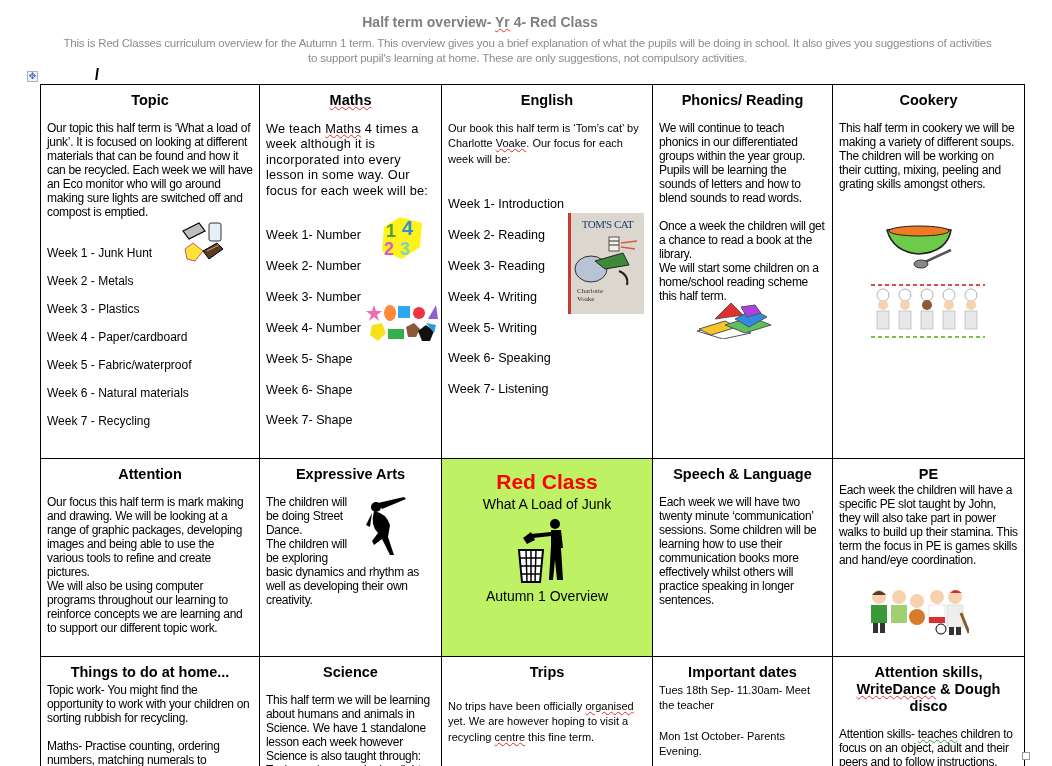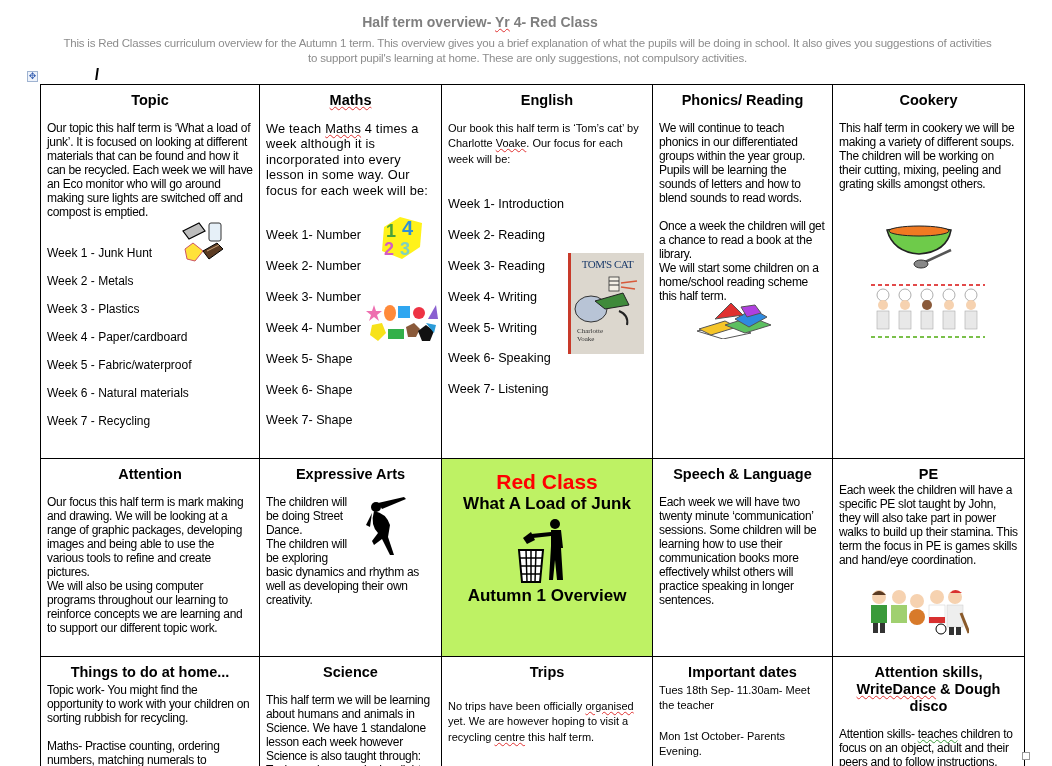--- a/index.html
+++ b/index.html
@@ -25,21 +25,21 @@
   .row3 td { height: 205px; }
   .ch { font-weight: bold; font-size: 14.5px; text-align: center; margin: 2px 0 12px 0; line-height: 17px; }
   .ch.tight { margin-bottom: 2px; }
   .p { white-space: pre-line; letter-spacing: -0.3px; }
   .p.wide { letter-spacing: 0.2px; line-height: 15.4px; font-size: 12.8px; }
   .p.mid { line-height: 15.3px; font-size: 11px; letter-spacing: 0px; }
   .wk { white-space: pre-line; font-size: 12.6px; line-height: 15.4px; margin-top: 15px; }
   .wavy { text-decoration: underline wavy #e03030; text-decoration-thickness: 1px; }
   .center-cell { background: #bef264; text-align: center; }
   .cc-red { color: #ff0000; font-weight: bold; font-size: 21px; margin-top: 6px; line-height: 24px; }
-  .cc-bold { font-weight: bold; font-size: 17px; line-height: 20px; }
+  .cc-bold { font-weight: normal; font-size: 14px; line-height: 20px; }
   .pic { position: absolute; }
 </style>
 </head>
 <body>
 
 <div class="doc-title"><span>Half term overview- </span><span class="sq">Yr</span><span> 4- Red Class</span></div>
 <div class="doc-sub">This is Red Classes curriculum overview for the Autumn 1 term. This overview gives you a brief explanation of what the pupils will be doing in school. It also gives you suggestions of activities to support pupil's learning at home. These are only suggestions, not compulsory activities.</div>
 <div class="move-handle">✥</div>
 <div class="caret"></div>
 
@@ -113,21 +113,21 @@
       <div class="p mid"><span>Our book this half term is ‘Tom’s cat’ by Charlotte </span><span class="wavy">Voake</span><span>.  Our focus for each week will be:</span></div>
       <div class="wk">
         <div>Week 1- Introduction</div>
         <div>Week 2- Reading</div>
         <div>Week 3- Reading</div>
         <div>Week 4- Writing</div>
         <div>Week 5- Writing</div>
         <div>Week 6- Speaking</div>
         <div>Week 7- Listening</div>
       </div>
-      <div class="pic" style="left:126px;top:128px;width:76px;height:101px;background:#dcd7ce;border-left:3px solid #c83a2a;box-sizing:border-box;margin-top:40px;">
+      <div class="pic" style="left:126px;top:128px;width:76px;height:101px;background:#dcd7ce;border-left:3px solid #c83a2a;box-sizing:border-box;">
         <div style="font-family:'Liberation Serif',serif;font-size:11px;color:#1a3a6a;text-align:center;margin-top:4px;letter-spacing:-0.5px;">TOM'S CAT</div>
         <svg width="70" height="56" viewBox="0 0 70 56" style="display:block;">
           <ellipse cx="20" cy="38" rx="16" ry="13" fill="#b8c4d6" stroke="#333" stroke-width="1"></ellipse>
           <path d="M24,30 L52,22 L58,34 L34,38 Z" fill="#3f8a3a" stroke="#222" stroke-width="1"></path>
           <rect x="38" y="6" width="10" height="14" fill="#f4f0e6" stroke="#333" stroke-width="0.8"></rect>
           <line x1="38" y1="10" x2="48" y2="10" stroke="#333" stroke-width="1"></line>
           <line x1="38" y1="14" x2="48" y2="14" stroke="#333" stroke-width="1"></line>
           <path d="M50,12 L66,10 M50,16 L64,18" stroke="#d85a3a" stroke-width="1.5"></path>
           <path d="M48,40 Q58,44 56,54" stroke="#222" stroke-width="2" fill="none"></path>
         </svg>
@@ -277,21 +277,21 @@
     </td>
 
     <td>
       <div class="ch">Science</div>
       <div class="p">This half term we will be learning about humans and animals in Science. We have 1 standalone lesson each week however Science is  also taught through: Topic, cookery, gardening, light room and more.</div>
 
     </td>
 
     <td>
       <div class="ch">Trips</div>
-      <div class="p mid" style="margin-top:18px;"><span>No trips have been officially </span><span class="wavy">organised</span><span> yet. We are however hoping to visit a recycling </span><span class="wavy">centre</span><span> this half term.</span></div>
+      <div class="p mid" style="margin-top:18px;"><span>No trips have been officially </span><span class="wavy">organised</span><span> yet. We are however hoping to visit a recycling </span><span class="wavy">centre</span><span> this fine term.</span></div>
       <svg class="pic" style="left:32px;top:117px" width="104" height="66" viewBox="0 0 104 66">
         <path d="M2,6 Q2,2 8,2 L92,2 Q100,4 102,20 L102,54 L2,54 Z" fill="#ee0000" stroke="#222" stroke-width="1.5"></path>
         <g fill="#d8eef4" stroke="#222" stroke-width="1">
           <rect x="5" y="12" width="20" height="11"></rect>
               <rect x="28" y="12" width="20" height="11"></rect>
               <rect x="51" y="12" width="20" height="11"></rect>
               <rect x="74" y="12" width="20" height="11"></rect>
         </g>
         <rect x="74" y="26" width="20" height="26" fill="#ee0000" stroke="#222" stroke-width="1"></rect>
         <g fill="#111">

